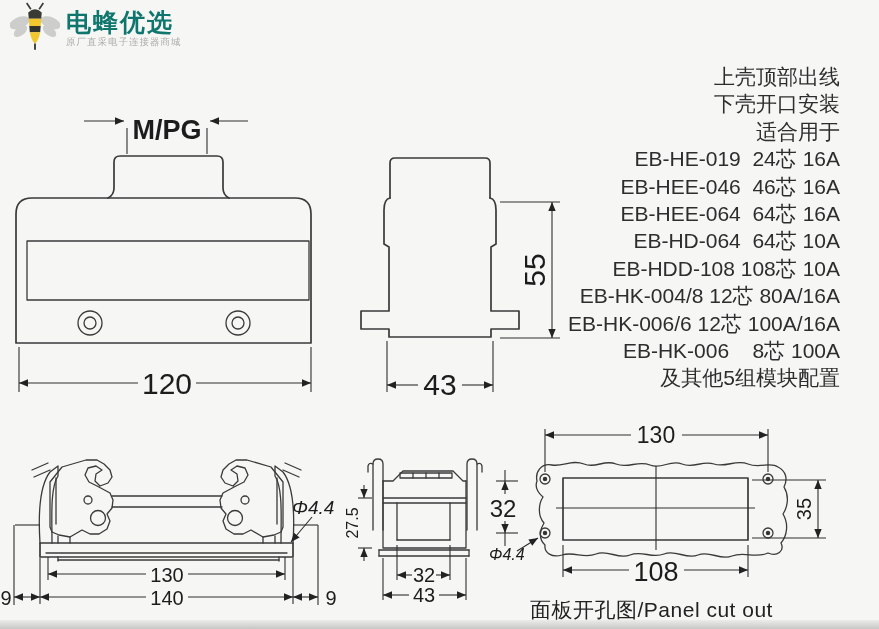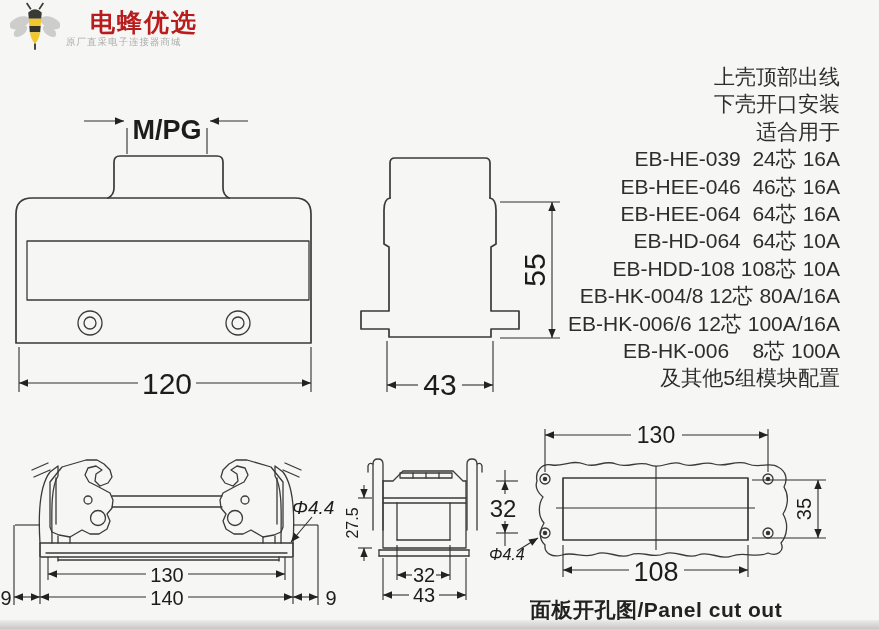--- a/index.html
+++ b/index.html
@@ -4,27 +4,27 @@
 <style>
   html,body{margin:0;padding:0;background:#e9e9e9;}
   .canvas{position:relative;width:879px;height:629px;background:#f6f6f4;overflow:hidden;
           font-family:"Liberation Sans",sans-serif;}
   .footer-bar{position:absolute;left:0;right:0;bottom:0;height:9px;
           background:linear-gradient(#ececea,#c7c7c5);}
   
   .logo{position:absolute;left:10px;top:2px;display:flex;align-items:center;}
   .bee{width:50px;height:52px;}
   .logo-text{margin-left:6px;}
-  .brand{font-size:25px;font-weight:bold;color:#b91c1c;letter-spacing:2px;line-height:28px;margin-left:24px;}
+  .brand{font-size:25px;font-weight:bold;color:#0f766e;letter-spacing:2px;line-height:28px;}
   .tagline{font-size:9.5px;color:#adadad;letter-spacing:1px;margin-top:0;}
   
   .specs{position:absolute;left:568px;top:63px;}
   .spec-line{font-size:21px;line-height:27.4px;color:#2d2d2d;white-space:pre;text-align:right;}
   
-  .caption{position:absolute;left:530px;top:596px;font-size:21px;font-weight:bold;
+  .caption{position:absolute;left:530px;top:596px;font-size:21px;font-weight:normal;
            color:#222;letter-spacing:0.5px;white-space:pre;}
   
   .ol{fill:none;stroke:#3a3a3a;stroke-width:1.7;stroke-linejoin:round;stroke-linecap:round;}
   .ol2{fill:none;stroke:#3a3a3a;stroke-width:1.3;stroke-linejoin:round;stroke-linecap:round;}
   .dl{fill:none;stroke:#2e2e2e;stroke-width:1.1;stroke-linecap:butt;}
   .dt{fill:#1c1c1c;}
   .it{font-style:italic;}
 </style>
 </head>
 <body>
@@ -247,21 +247,21 @@
     <div class="logo-text">
       <div class="brand">电蜂优选</div>
       <div class="tagline">原厂直采电子连接器商城</div>
     </div>
   </div>
 
   <div class="specs">
     <div class="spec-line">上壳顶部出线</div>
     <div class="spec-line">下壳开口安装</div>
     <div class="spec-line">适合用于</div>
-    <div class="spec-line">EB-HE-039  24芯 16A</div>
+    <div class="spec-line">EB-HE-019  24芯 16A</div>
     <div class="spec-line">EB-HEE-046  46芯 16A</div>
     <div class="spec-line">EB-HEE-064  64芯 16A</div>
     <div class="spec-line">EB-HD-064  64芯 10A</div>
     <div class="spec-line">EB-HDD-108 108芯 10A</div>
     <div class="spec-line">EB-HK-004/8 12芯 80A/16A</div>
     <div class="spec-line">EB-HK-006/6 12芯 100A/16A</div>
     <div class="spec-line">EB-HK-006    8芯 100A</div>
     <div class="spec-line">及其他5组模块配置</div>
   </div>
 

